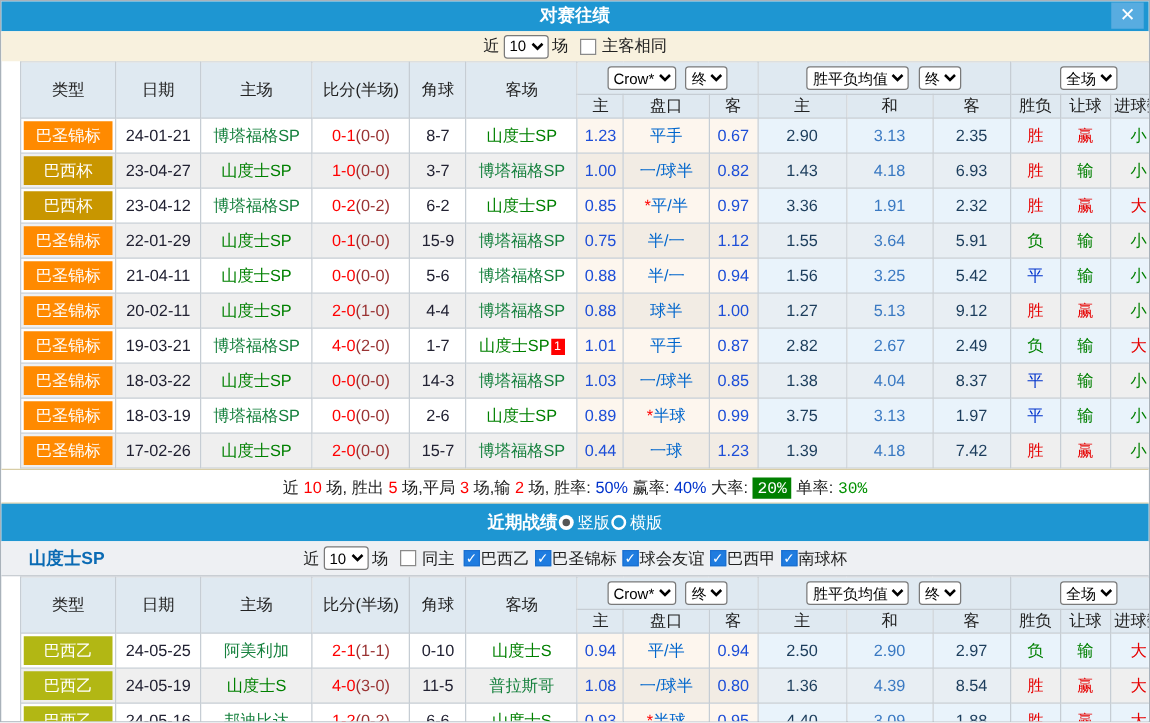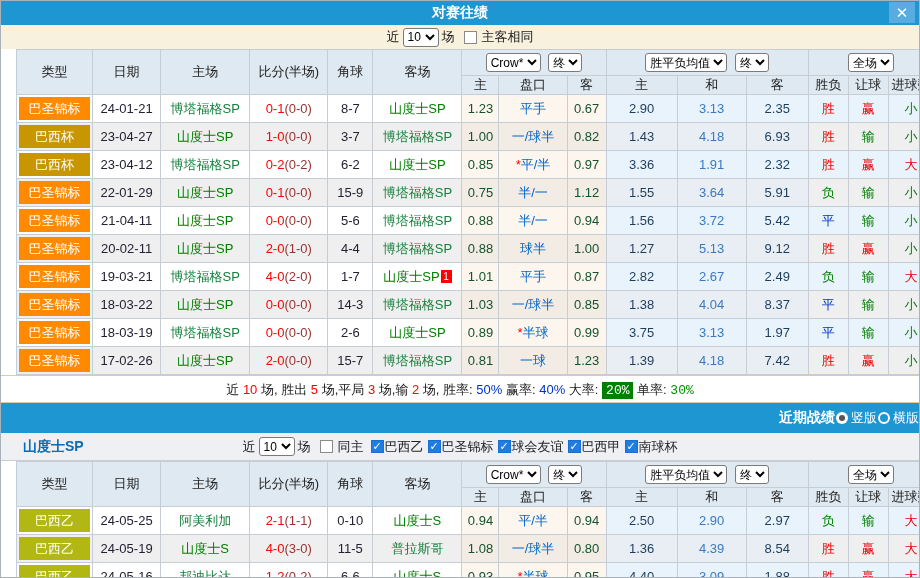--- a/index.html
+++ b/index.html
@@ -34,32 +34,32 @@
   tr.odd { background:#fff; } tr.even { background:#efefef; }
   tr.odd td.ah { background:#fdf6ee; } tr.even td.ah { background:#f2ece4; }
   tr.odd td.eu { background:#e9f3fb; } tr.even td.eu { background:#e8eef3; }
   tr.odd td.rescol { background:#e9f3fb; } tr.even td.rescol { background:#efefef; }
 
   .badge { height:23px; line-height:23px; margin:2px; color:#fff; font-size:13px; }
   .c-date { color:#223; }
   .c-team { color:#15803d; } .c-team.green { color:#008000; }
   .sc { color:#f00; } .half { color:#993333; }
   .c-corner { color:#223; }
-  td.ah { color:#14532d; } td.ah.hcp { color:#0066cc; } .star { color:#f00; }
+  td.ah { color:#1d4ed8; } td.ah.hcp { color:#0066cc; } .star { color:#f00; }
   td.eu.side { color:#1c3d5c; } td.eu.mid { color:#3a79c2; }
   td.rescol.r { color:#e60000; } td.rescol.g { color:#008000; } td.rescol.b { color:#0033cc; }
   .card { display:inline-block; background:#f00; color:#fff; font-size:10px; min-width:11px; height:13px; line-height:13px; text-align:center; margin-left:1px; vertical-align:1px; }
 
   
   .summary { height:28px; line-height:27px; text-align:center; background:#fff; border-top:1px solid #d8cda6; border-bottom:1px solid #d8cda6; font-size:13px; color:#222; }
   .summary .r { color:#f00; } .summary .b { color:#0033cc; } .summary .g { color:#009000;font-family:Liberation Mono, monospace; }
   .summary .gbg { background:#008000; color:#fff; padding:1px 4px;font-family:Liberation Mono, monospace; }
 
   
-  .sectionbar { height:30px; background:#1e96d2; display:flex; align-items:center; justify-content:flex-end; color:#fff; font-size:13px; }
+  .sectionbar { height:30px; background:#1e96d2; display:flex; align-items:center; justify-content:center; color:#fff; font-size:13px; }
   .sectionbar .sect-title { font-weight:bold; font-size:14px; }
   .radio { width:12px; height:12px; border-radius:50%; background:#fff; display:inline-block; margin:0 3px 0 1px; vertical-align:-2px; position:relative; }
   .radio.sel::after { content:""; position:absolute; left:3px; top:3px; width:6px; height:6px; border-radius:50%; background:#555; }
   .radio.unsel { background:#1e96d2; border:2px solid #fff; width:12px; height:12px; }
 </style>
 </head>
 <body>
 
 <div class="dialog">
 
@@ -209,21 +209,21 @@
           </td>
           <td class="c-date">21-04-11</td>
           <td class="c-team green">山度士SP</td>
           <td class="c-score"><span class="sc">0-0</span><span class="half">(0-0)</span></td>
           <td class="c-corner">5-6</td>
           <td class="c-team">博塔福格SP</td>
           <td class="ah">0.88</td>
           <td class="ah hcp">半/一</td>
           <td class="ah">0.94</td>
           <td class="eu side">1.56</td>
-          <td class="eu mid">3.72</td>
+          <td class="eu mid">3.25</td>
           <td class="eu side">5.42</td>
           <td class="rescol b">平</td>
           <td class="rescol g">输</td>
           <td class="rescol g">小</td>
         </tr>
         <tr class="even">
           <td class="c-type">
             <div class="badge" style="background:#ff8a00">巴圣锦标</div>
           </td>
           <td class="c-date">20-02-11</td>
@@ -300,21 +300,21 @@
         </tr>
         <tr class="even">
           <td class="c-type">
             <div class="badge" style="background:#ff8a00">巴圣锦标</div>
           </td>
           <td class="c-date">17-02-26</td>
           <td class="c-team green">山度士SP</td>
           <td class="c-score"><span class="sc">2-0</span><span class="half">(0-0)</span></td>
           <td class="c-corner">15-7</td>
           <td class="c-team">博塔福格SP</td>
-          <td class="ah">0.81</td>
+          <td class="ah">0.44</td>
           <td class="ah hcp">一球</td>
           <td class="ah">1.23</td>
           <td class="eu side">1.39</td>
           <td class="eu mid">4.18</td>
           <td class="eu side">7.42</td>
           <td class="rescol r">胜</td>
           <td class="rescol r">赢</td>
           <td class="rescol g">小</td>
         </tr>
       </tbody>

